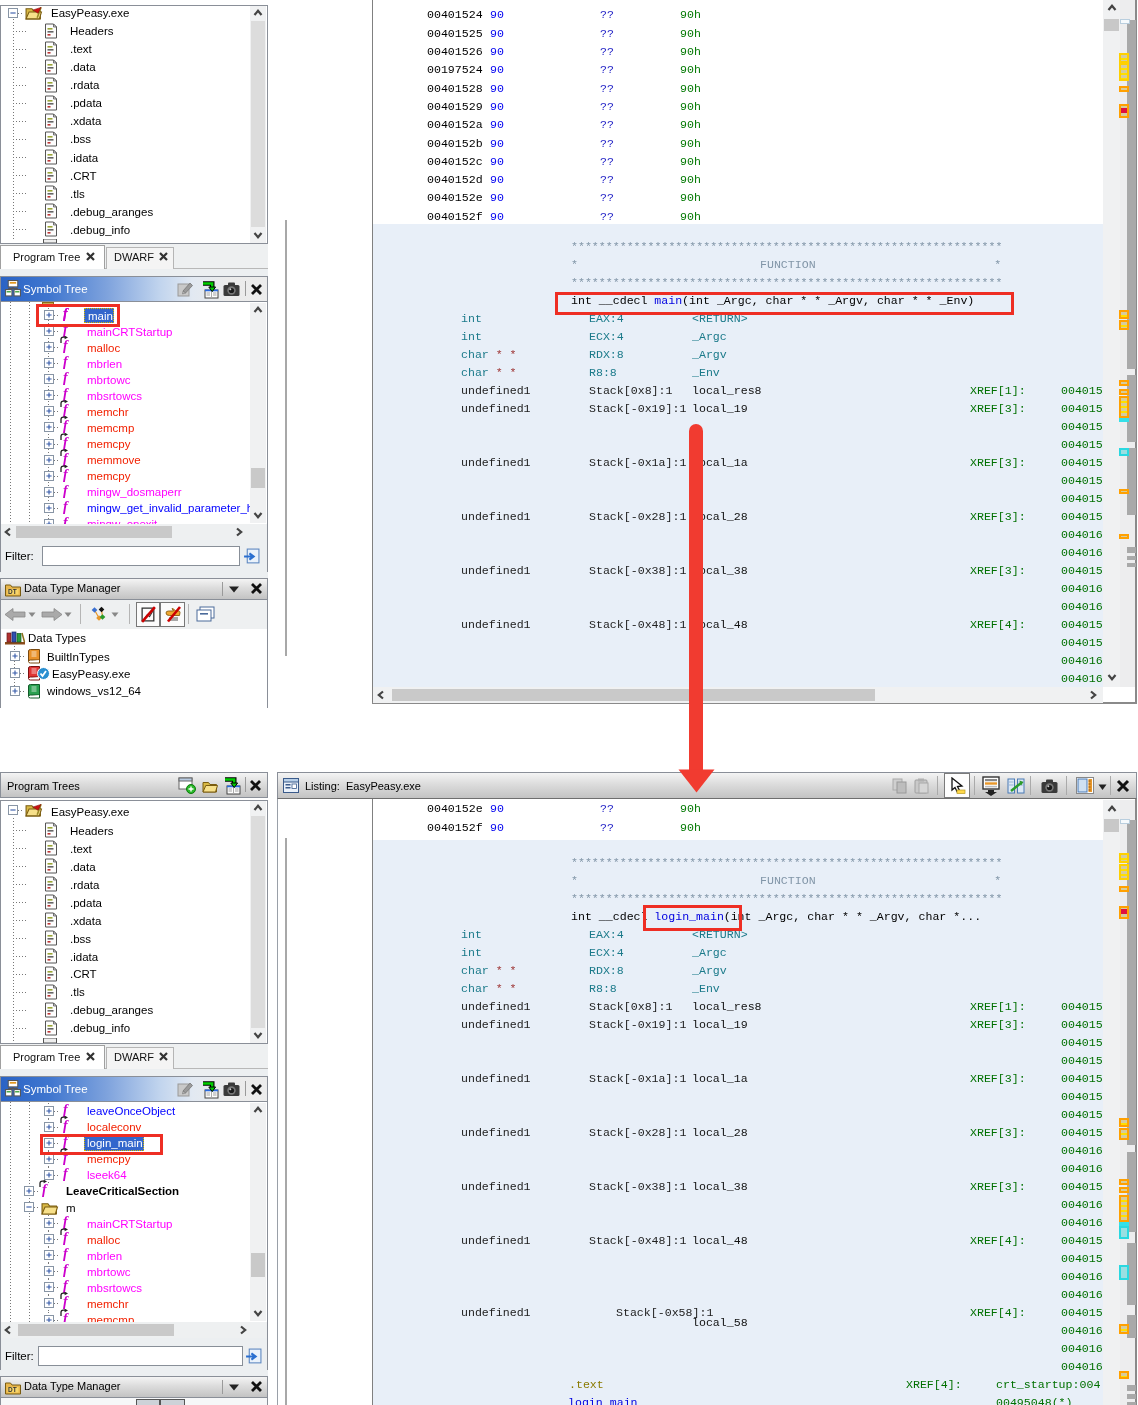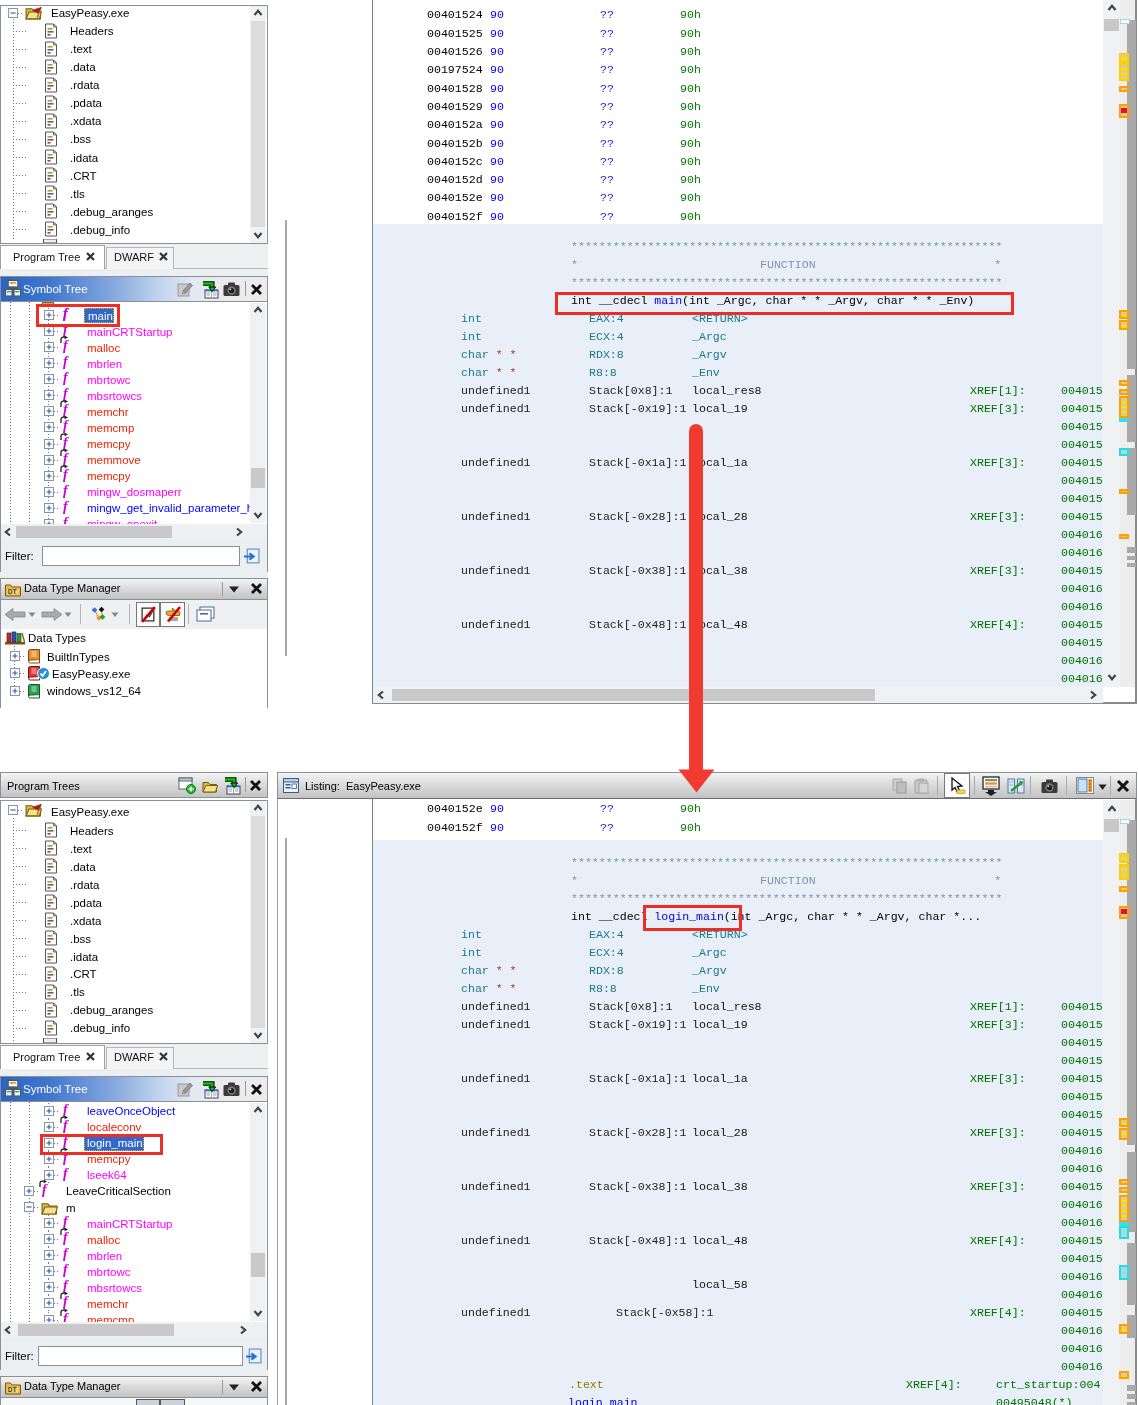--- a/index.html
+++ b/index.html
@@ -915,21 +915,21 @@
 <svg style="position:absolute;left:24px;top:1185.9499999999998px" width="10" height="10" viewBox="0 0 10 10">
     <rect x="0.5" y="0.5" width="9" height="9" fill="#fff" stroke="#8895a5"></rect>
     <path d="M2.4 5 H7.6 M5 2.4 V7.6" stroke="#3358a8" stroke-width="1.1"></path>
   </svg>
 <div style="position:absolute;left:34px;top:1190.9499999999998px;width:6px;height:1px;background-image:repeating-linear-gradient(90deg,#777 0,#777 1px,transparent 1px,transparent 3px)"></div>
 <div style="position:absolute;left:42px;top:1181.9499999999998px;font:italic bold 14px 'Liberation Serif';color:#cc00cc">f</div>
 <svg style="position:absolute;left:39px;top:1179.9499999999998px" width="9" height="8" viewBox="0 0 9 8">
     <path d="M1 7 V3.6 Q1 1.2 3.2 1.2 H5" fill="none" stroke="#222" stroke-width="1.3"></path>
     <path d="M4.6 -0.4 l3.4 1.8 l-3.4 1.8 z" fill="#222"></path>
   </svg>
-<div class="s" style="left:66px;top:1183.4px;font-size:11.5px;color:#000000;font-weight:normal;letter-spacing:0px">LeaveCriticalSection</div>
+<div class="s" style="left:66px;top:1183.4px;font-size:11.5px;color:#000000;font-weight:bold;letter-spacing:0px">LeaveCriticalSection</div>
 <svg style="position:absolute;left:24px;top:1202.02px" width="10" height="10" viewBox="0 0 10 10">
     <rect x="0.5" y="0.5" width="9" height="9" fill="#fff" stroke="#8895a5"></rect>
     <path d="M2.4 5 H7.6" stroke="#3358a8" stroke-width="1.1"></path>
   </svg>
 <div style="position:absolute;left:34px;top:1207.02px;width:6px;height:1px;background-image:repeating-linear-gradient(90deg,#777 0,#777 1px,transparent 1px,transparent 3px)"></div>
 <svg style="position:absolute;left:40px;top:1199.02px" width="19" height="16" viewBox="0 0 16 15">
     <path d="M1 4.5 h5.5 l1.5 2 H14.5 v7.5 H1 z" fill="#d9b945" stroke="#7a5c10" stroke-width="1"></path>
     <path d="M1 14 L3.8 7.5 H15.5 L13.5 14 z" fill="#f7e08a" stroke="#7a5c10" stroke-width="1"></path>
   </svg>
 <div class="s" style="left:66px;top:1199.5px;font-size:11.5px;color:#000;font-weight:normal;letter-spacing:0px">m</div>
@@ -1183,21 +1183,21 @@
 <div class="m" style="left:461px;top:1232.4px;color:#222">undefined1</div>
 <div class="m" style="left:589px;top:1232.4px;color:#222">Stack[-0x48]:1</div>
 <div class="m" style="left:692px;top:1232.4px;color:#111">local_48</div>
 <div class="m" style="left:970px;top:1232.4px;color:#007000">XREF[4]:</div>
 <div class="m" style="left:1061px;top:1232.4px;color:#007000">004015</div>
 <div class="m" style="left:1061px;top:1250.4px;color:#007000">004015</div>
 <div class="m" style="left:1061px;top:1268.4px;color:#007000">004016</div>
 <div class="m" style="left:1061px;top:1286.4px;color:#007000">004016</div>
 <div class="m" style="left:461px;top:1304.4px;color:#222">undefined1</div>
 <div class="m" style="left:616px;top:1304.4px;color:#222">Stack[-0x58]:1</div>
-<div class="m" style="left:692px;top:1276px;color:#111">local_58</div>
+<div class="m" style="left:692px;top:1314px;color:#111">local_58</div>
 <div class="m" style="left:970px;top:1304.4px;color:#007000">XREF[4]:</div>
 <div class="m" style="left:1061px;top:1304.4px;color:#007000">004015</div>
 <div class="m" style="left:1061px;top:1322.4px;color:#007000">004016</div>
 <div class="m" style="left:1061px;top:1340.4px;color:#007000">004016</div>
 <div class="m" style="left:1061px;top:1358.4px;color:#007000">004016</div>
 <div class="m" style="left:569px;top:1376.4px;color:#8a7a00">.text</div>
 <div class="m" style="left:906px;top:1376.4px;color:#007000">XREF[4]:</div>
 <div class="m" style="left:996px;top:1376.4px;color:#007000">crt_startup:004</div>
 <div class="m" style="left:568px;top:1394.4px;color:#0000e0">login_main</div>
 <div class="m" style="left:996px;top:1394.4px;color:#007000">00495048(*)</div>

